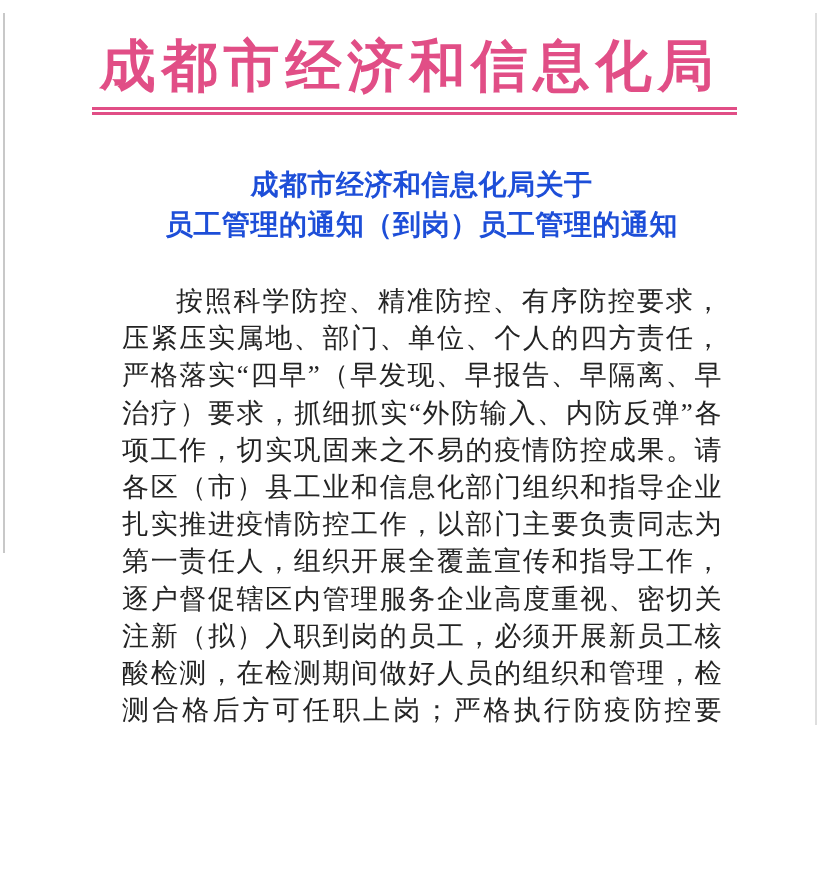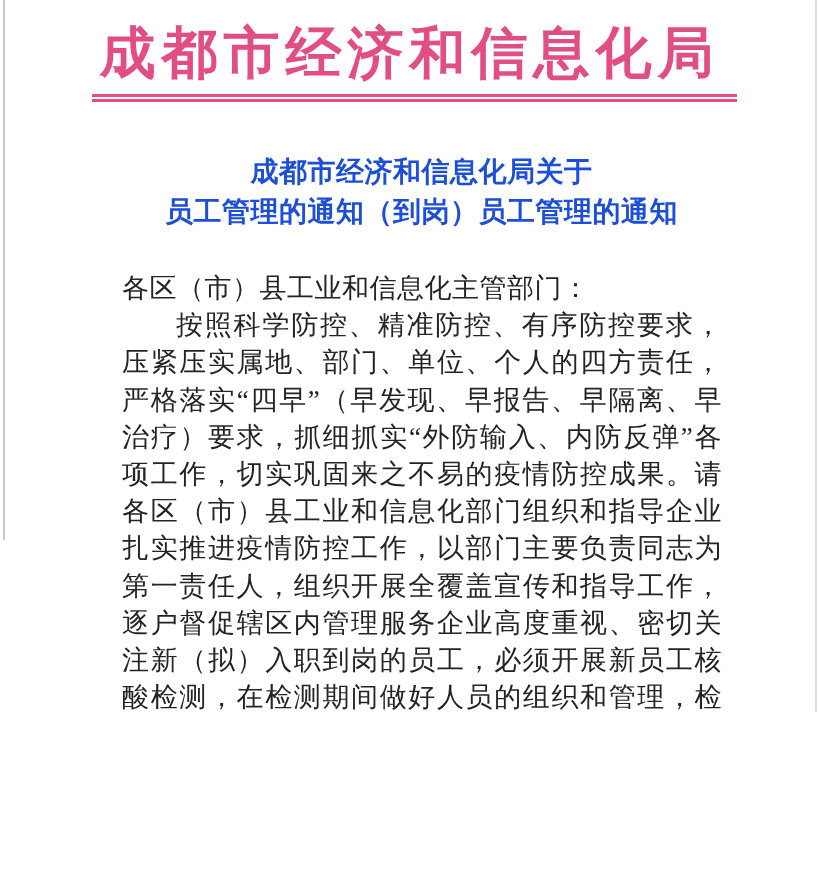--- a/index.html
+++ b/index.html
@@ -1,21 +1,21 @@
 <!DOCTYPE html>
 <html><head>
 <meta charset="utf-8">
 <style>
   * { margin: 0; padding: 0; box-sizing: border-box; }
   html, body { background: #ffffff; }
   .page {
     position: relative;
     width: 819px;
     height: 712px;
-    margin: 0 auto;
+    margin: 13px auto;
     background: #ffffff;
     overflow: hidden;
     font-family: "Liberation Serif", "DejaVu Serif", serif;
     padding-left: 16px;
   }
   
   .edge-left {
     position: absolute; left: 3px; top: 0; width: 2px; height: 540px;
     background: #9a9a9a; opacity: .55;
   }
@@ -108,21 +108,20 @@
     <div class="rule-gap"></div>
     <div class="rule-bottom"></div>
   </div>
 
   <div class="doc-title">
     <div>成都市经济和信息化局关于</div>
     <div>员工管理的通知（到岗）员工管理的通知</div>
   </div>
 
   <div class="body-text">
-    <p class="salutation">各区（市）县工业和信息化主管部门：</p>
     <p class="indent">按照科学防控、精准防控、有序防控要求，压紧压实属地、部门、单位、个人的四方责任，严格落实“四早”（早发现、早报告、早隔离、早治疗）要求，抓细抓实“外防输入、内防反弹”各项工作，切实巩固来之不易的疫情防控成果。请各区（市）县工业和信息化部门组织和指导企业扎实推进疫情防控工作，以部门主要负责同志为第一责任人，组织开展全覆盖宣传和指导工作，逐户督促辖区内管理服务企业高度重视、密切关注新（拟）入职到岗的员工，必须开展新员工核酸检测，在检测期间做好人员的组织和管理，检测合格后方可任职上岗；严格执行防疫防控要求，对来自中高风险地区的人员加强排查并实施闭环管理，在中高风险地区的员工暂缓返（到）岗。</p>
     <p class="indent">特此通知。</p>
   </div>
 
   <div class="signature">成都市经济和信息化局</div>
 
   <div class="sign-date">2021年8月9日</div>
 
   <svg class="seal" viewBox="-85 -85 170 170" xmlns="http://www.w3.org/2000/svg">
     <circle class="seal-ring" cx="0" cy="0" r="74" stroke-dasharray="46 1.5 38 2 52 1.5 60 2 70 1.5 90 2"></circle>

